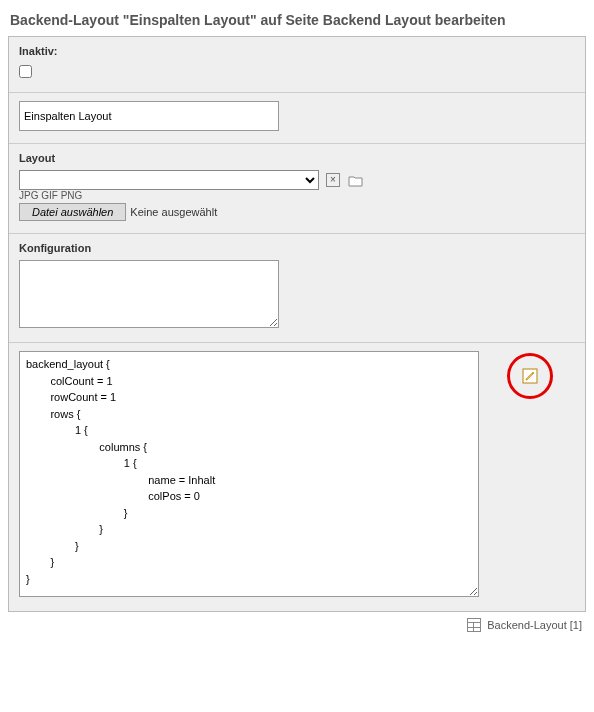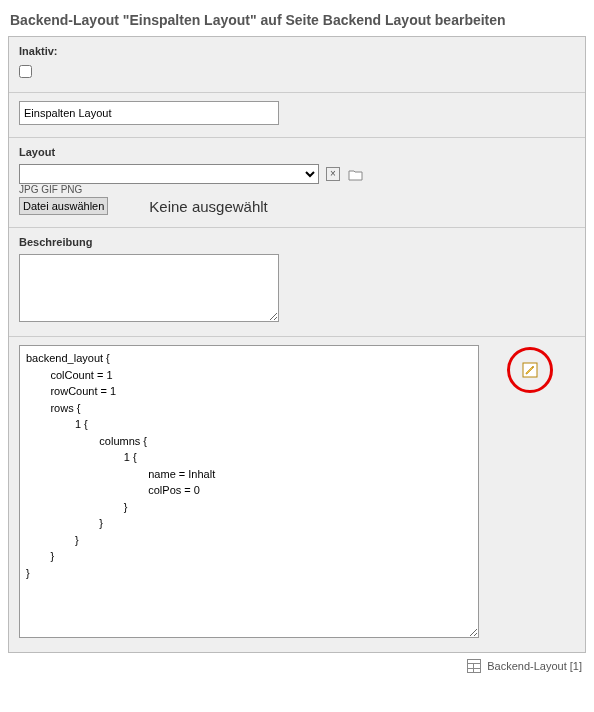--- a/index.html
+++ b/index.html
@@ -31,21 +31,21 @@
     font-weight: bold;
     font-size: 11px;
     color: #333;
     margin-bottom: 6px;
   }
   input[type="checkbox"] {
     margin: 2px 0 0 0;
   }
   .text-input {
     width: 260px;
-    height: 24px;
+    height: 30px;
     border: 1px solid #999;
     background: #fff;
     font-family: inherit;
     font-size: 11px;
     padding: 2px 4px;
   }
   .symbol-row {
     display: flex;
     align-items: center;
     gap: 6px;
@@ -85,46 +85,46 @@
     margin-bottom: 2px;
   }
   .file-row {
     display: flex;
     align-items: center;
     gap: 4px;
   }
   .file-btn {
     font-family: inherit;
     font-size: 11px;
-    padding: 2px 3px;
+    padding: 2px 12px;
     border: 1px solid #999;
     background: #ddd;
     cursor: pointer;
+    font-style: italic;
   }
   .file-status {
-    font-size: 15px;
+    font-size: 11px;
     color: #333;
-    margin-left: 37px;
   }
   .textarea {
     width: 260px;
     height: 68px;
     border: 1px solid #999;
     background: #fff;
     font-family: inherit;
     font-size: 11px;
     padding: 2px 4px;
     resize: both;
   }
   .config-wrap {
     position: relative;
   }
   .config-textarea {
     width: 460px;
-    height: 293px;
+    height: 246px;
     border: 1px solid #999;
     background: #fff;
     font-family: Verdana, Arial, sans-serif;
     font-size: 11px;
     padding: 4px 6px;
     white-space: pre;
     resize: both;
     line-height: 1.5;
   }
   .wizard-circle {
@@ -196,21 +196,21 @@
       </span>
     </div>
     <div class="file-hints">JPG GIF PNG</div>
     <div class="file-row">
       <button class="file-btn">Datei auswählen</button>
       <span class="file-status">Keine ausgewählt</span>
     </div>
   </div>
 
   <div class="section">
-    <div class="section-label">Beschreibung</div>
+    <div class="section-label">Konfiguration</div>
     <textarea class="textarea" style=""></textarea>
   </div>
 
   <div class="section">
     <div class="config-wrap">
       <textarea class="config-textarea" style="">backend_layout {
         colCount = 1
         rowCount = 1
         rows {
                 1 {

